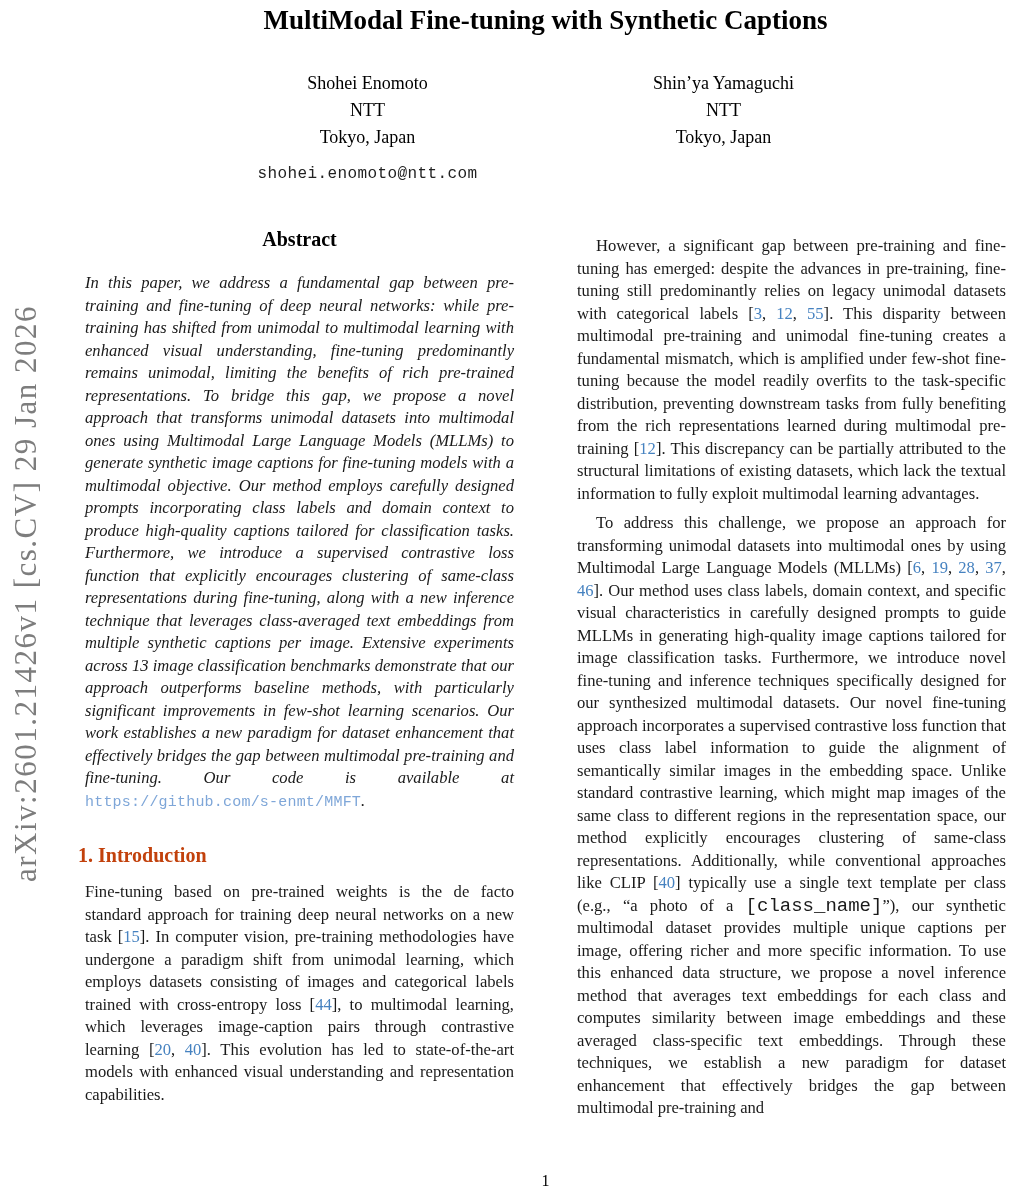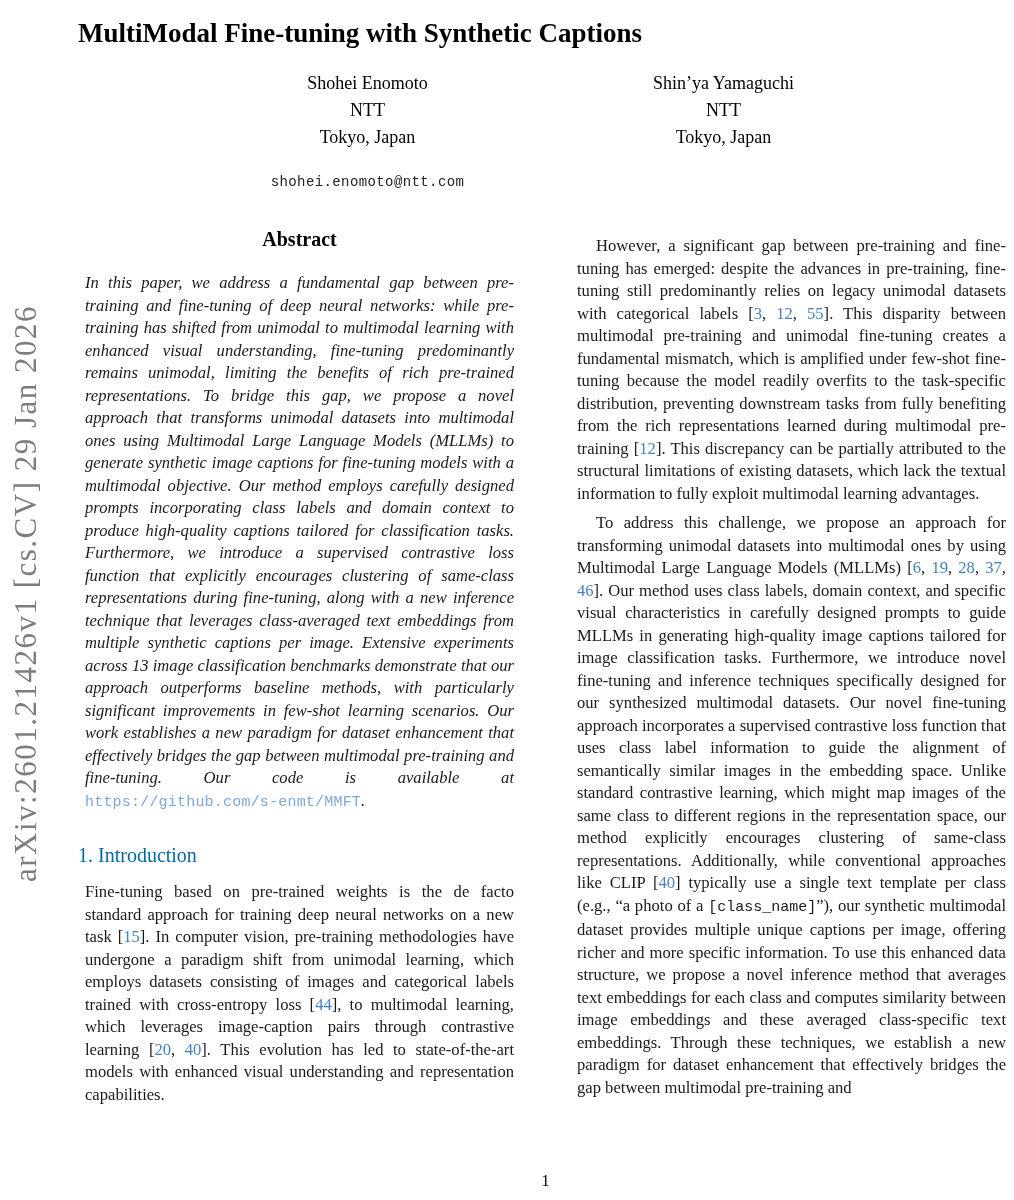--- a/index.html
+++ b/index.html
@@ -11,55 +11,55 @@
     font-family: "Liberation Serif", serif;
     color: #1a1a1a;
   }
   .banner {
     position: absolute; top: 882px; left: 8px; width: 760px;
     transform-origin: 0 0; transform: rotate(-90deg);
     font-size: 31px; letter-spacing: 1.5px; white-space: nowrap;
     color: var(--banner, #7d7d7d);
   }
   .title {
-    position: absolute; top: 18px; left: 78px; width: 935px;
-    text-align: left; font-size: 27px; font-weight: bold; color: #000;
+    position: absolute; top: 5px; left: 78px; width: 935px;
+    text-align: center; font-size: 27px; font-weight: bold; color: #000;
   }
   .authors {
     position: absolute; top: 70px; left: 78px; width: 935px;
     display: flex; justify-content: center; gap: 86px;
   }
   .author { width: 270px; text-align: center; font-size: 18px; line-height: 27px; color: #000; }
   .author .email {
     font-family: "Liberation Mono", monospace;
-    font-size: 14px; letter-spacing: 0.4px; margin-top: 18px; color: #222;
+    font-size: 16px; letter-spacing: 0.4px; margin-top: 10px; color: #222;
   }
   .cols {
     position: absolute; top: 228px; left: 78px; width: 935px;
     display: flex; gap: 49px;
   }
   .col { width: 446px; }
   .h-abstract {
     text-align: center; font-size: 20px; font-weight: bold;
     margin: 0 0 21px 0; color: #000;
   }
   .para {
     font-size: 16.6px; line-height: 22.5px;
     text-align: justify; margin: 7px;
     hyphens: auto; -webkit-hyphens: auto;
   }
   .abstract { font-style: italic; }
-  .h-section { font-size: 20px; font-weight: normal; margin: 30px 0 14px 0; color: #0369a1; }
+  .h-section { font-size: 20px; font-weight: bold; margin: 30px 0 14px 0; color: #c2410c; }
   .indent { text-indent: 19px; }
   .cite { color: var(--cite, #4682c0); }
   .url {
     font-family: "Liberation Mono", monospace; font-style: normal;
     color: var(--url, #7ea6d8); font-size: 15px; letter-spacing: 0.2px;
   }
-  .mono { font-family: "Liberation Mono", monospace; font-size: 15px; }
+  .mono { font-family: "Liberation Mono", monospace; font-size: 19px; }
   .it { }
   .pageno {
     position: absolute; top: 1172px; left: 78px; width: 935px;
     text-align: center; font-size: 16px; color: #000;
   }
 </style>
 </head>
 <body>
 
 <div class="banner">arXiv:2601.21426v1  [cs.CV]  29 Jan 2026</div>

